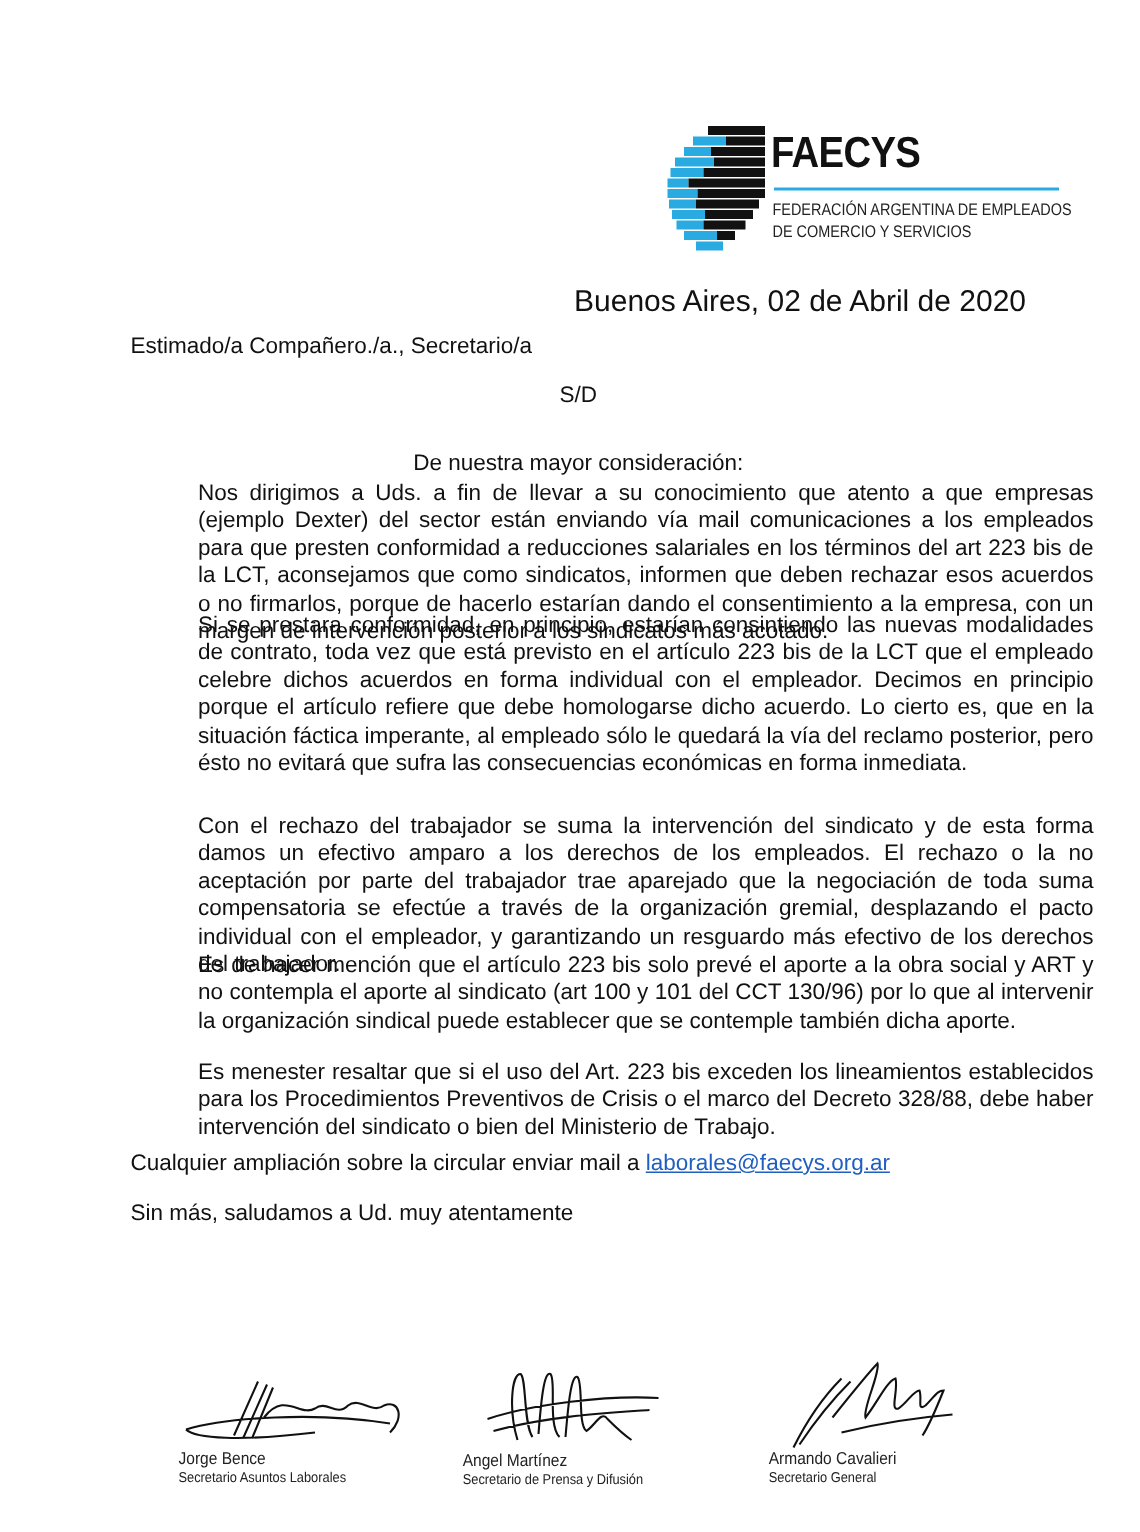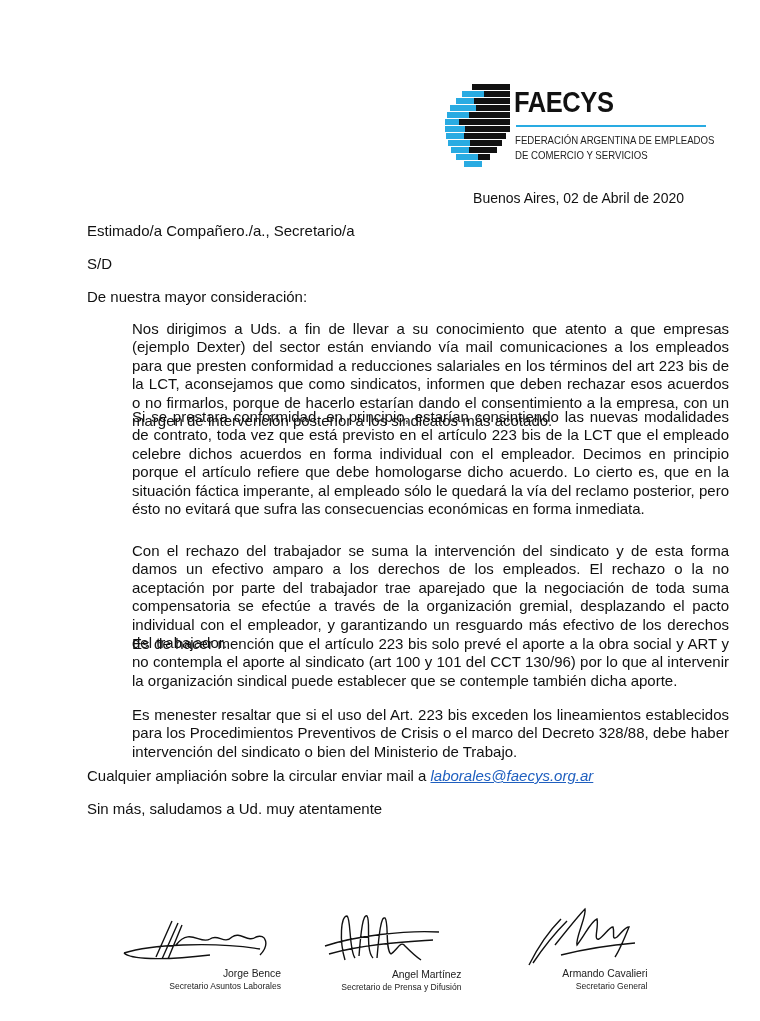--- a/index.html
+++ b/index.html
@@ -6,35 +6,35 @@
   body { width: 760px; height: 1021px; position: relative; overflow: hidden;
          font-family: "Liberation Sans", sans-serif; color: #111; }
   .logo { position: absolute; left: 444px; top: 82px; width: 270px; height: 92px; }
   .logo-mark { position: absolute; left: 0; top: 0; width: 70px; height: 90px; }
   .logo-name { position: absolute; left: 70px; top: 4px; font-family: "Liberation Sans", sans-serif;
                font-weight: bold; font-size: 29px; letter-spacing: -0.5px; color: #111;
                transform: scaleX(0.88); transform-origin: left; }
   .logo-rule { position: absolute; left: 72px; top: 43px; width: 190px; height: 2px; background: #29abe2; }
   .logo-sub { position: absolute; left: 71px; top: 51px; font-size: 11.2px; line-height: 15px; color: #222;
               transform: scaleX(0.86); transform-origin: left; white-space: nowrap; }
-  .date { position: absolute; right: 76px; top: 190px; font-size: 14px; }
+  .date { position: absolute; right: 76px; top: 190px; font-size: 20px; }
   .text { position: absolute; left: 87px; width: 597px; font-size: 15px; line-height: 18.4px; }
   .just { text-align: justify; margin-left: 45px; }
   .p-greet { top: 222px; }
-  .p-sd { top: 255px; }
-  .p-cons { top: 288px; }
+  .p-sd { top: 255px; text-align: center; }
+  .p-cons { top: 300px; text-align: center; }
   .p1 { top: 320px; }
   .p2 { top: 408px; }
   .p3 { top: 542px; }
   .p4 { top: 635px; }
   .p5 { top: 706px; }
   .p6 { top: 767px; }
   .p7 { top: 800px; }
-  a.mail { color: #1f5fbf; text-decoration: underline; font-style: italic; }
-  .sig { position: absolute; text-align: right; }
+  a.mail { color: #1f5fbf; text-decoration: underline; }
+  .sig { position: absolute; text-align: left; }
   .sig svg { display: block; margin: 0 auto; }
   .sig-name { font-size: 11.5px; color: #222; transform: scaleX(0.9); }
   .sig-role { font-size: 9.5px; color: #222; transform: scaleX(0.9); margin-top: 1px; }
   .sig1 { left: 110px; top: 915px; width: 180px; }
   .sig2 { left: 300px; top: 910px; width: 170px; }
   .sig3 { left: 505px; top: 905px; width: 150px; }
 </style>
 </head>
 <body>
 

